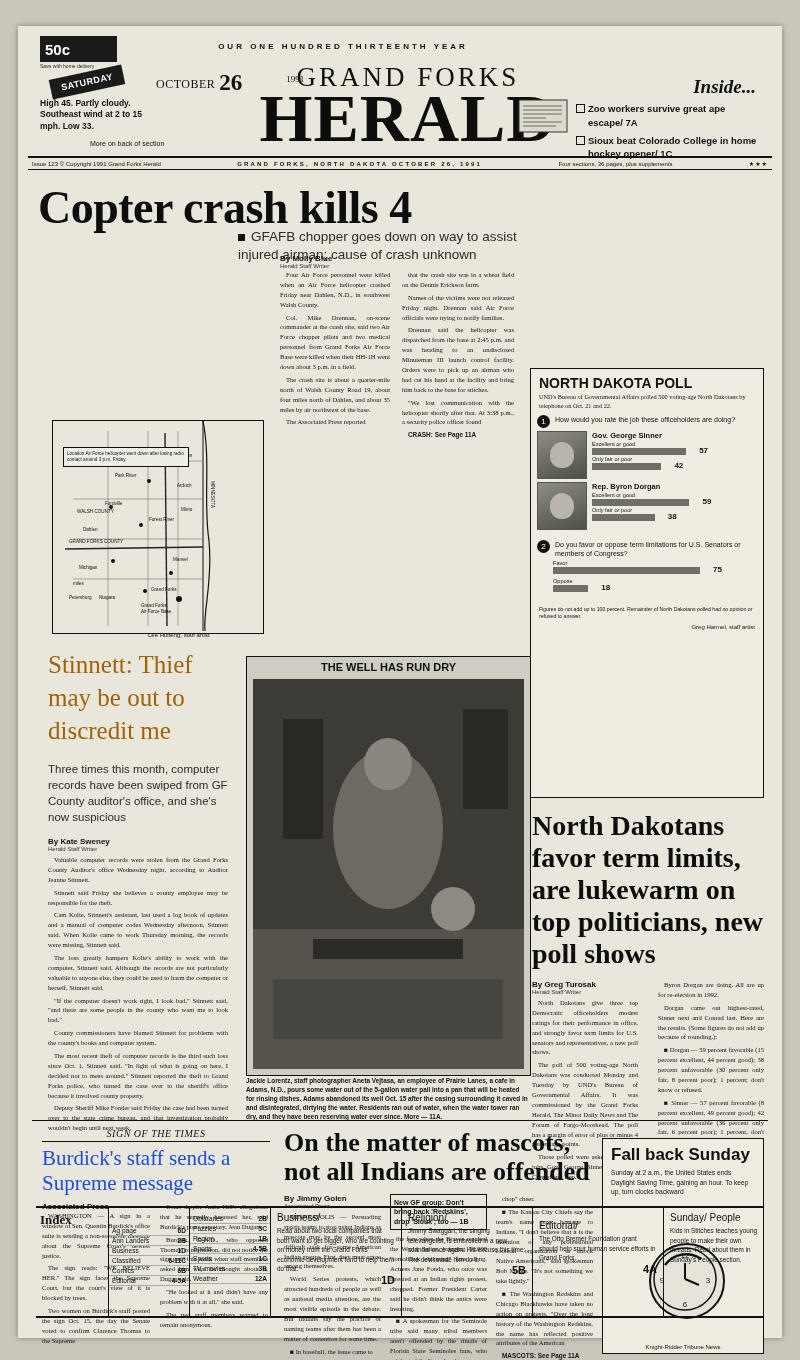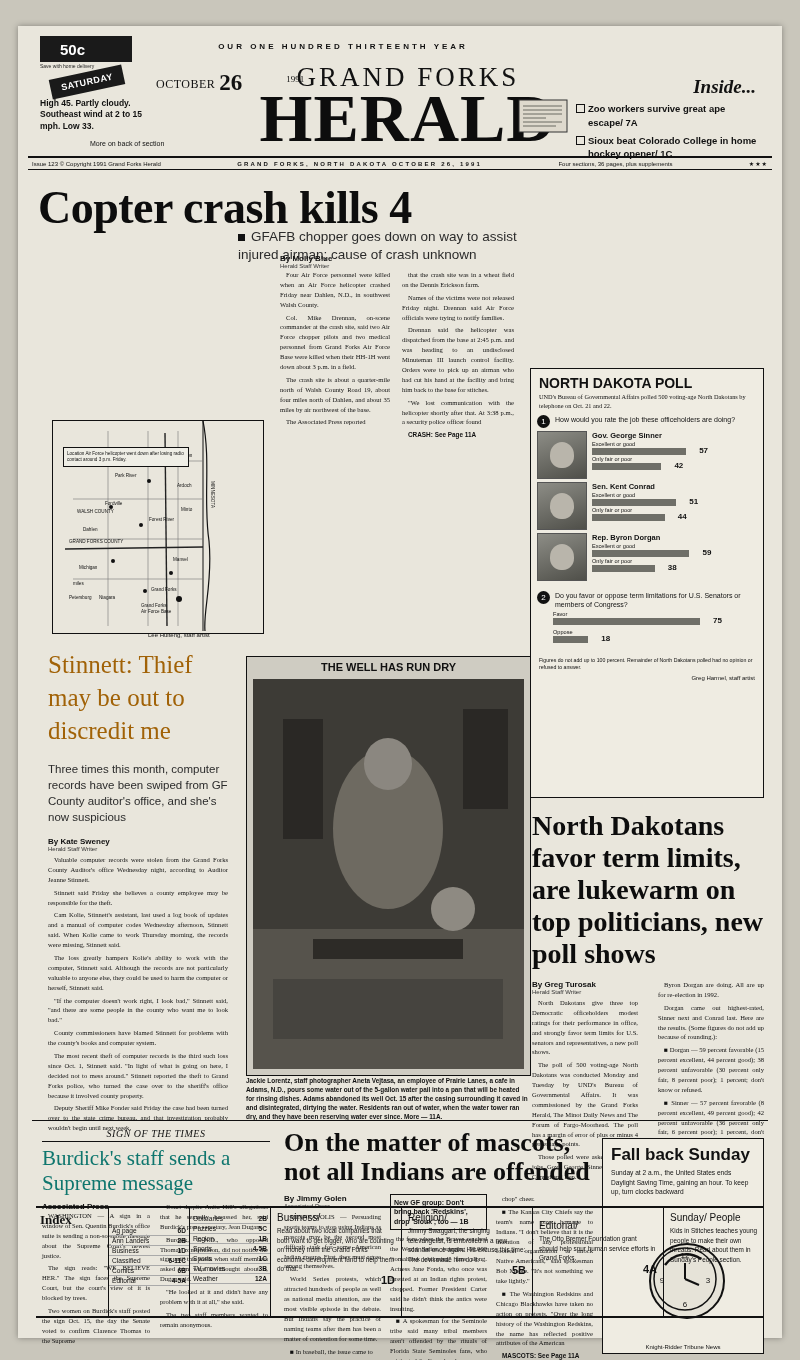--- a/index.html
+++ b/index.html
@@ -11,21 +11,21 @@
   .paper{
     position:absolute;left:18px;top:26px;width:764px;height:1312px;
     background:#e9e6dc;
     box-shadow:0 0 6px rgba(0,0,0,.35);
   }
   .inner{position:absolute;left:10px;top:10px;right:10px;bottom:10px;}
 
   
   .masthead{position:relative;height:118px;}
   .price-box{position:absolute;left:12px;top:0;width:72px;height:26px;background:#1a1a1a;color:#fff;
-    font-family:"Liberation Sans",sans-serif;font-weight:bold;font-size:15px;display:flex;align-items:center;padding-left:20px;}
+    font-family:"Liberation Sans",sans-serif;font-weight:bold;font-size:15px;display:flex;align-items:center;padding-left:5px;}
   .price-sub{position:absolute;left:12px;top:27px;width:72px;font-size:5px;font-family:"Liberation Sans",sans-serif;color:#222;line-height:1.25;}
   .sat-flag{position:absolute;left:22px;top:36px;width:74px;height:20px;background:#1a1a1a;color:#fff;
     transform:rotate(-12deg);font-family:"Liberation Sans",sans-serif;font-size:9px;font-weight:bold;
     display:flex;align-items:center;justify-content:center;letter-spacing:.5px;}
   .wx{position:absolute;left:12px;top:62px;width:104px;font-family:"Liberation Sans",sans-serif;font-size:8.5px;line-height:1.35;color:#111;font-weight:bold;}
   .more-back{position:absolute;left:62px;top:104px;font-family:"Liberation Sans",sans-serif;font-size:7px;color:#111;}
   .oneyear{position:absolute;left:150px;top:6px;width:330px;text-align:center;
     font-family:"Liberation Sans",sans-serif;font-size:8px;letter-spacing:3px;color:#111;font-weight:bold;}
   .datebox{position:absolute;left:128px;top:34px;font-family:"Liberation Serif",serif;color:#111;}
   .datebox .mo{font-size:12px;letter-spacing:.5px;}
@@ -94,21 +94,21 @@
      linear-gradient(180deg,#2b2b28 0%,#4a4843 35%,#6e6a61 70%,#3a3833 100%);}
   .pcap{position:absolute;left:218px;top:906px;width:283px;font-family:"Liberation Sans",sans-serif;
      font-size:6.4px;line-height:1.42;color:#111;font-weight:bold;}
   .pcap .cred{font-weight:bold;}
 
   
   .nd-head{font-size:28px;line-height:32px;font-weight:bold;color:#0d0d0d;}
 
   
   .sots{font-family:"Liberation Serif",serif;font-style:italic;font-size:10px;text-align:center;color:#111;letter-spacing:.5px;}
-  .burd-head{font-size:21px;line-height:25px;color:#0f766e;}
+  .burd-head{font-size:21px;line-height:25px;color:#1d4ed8;}
   .masc-head{font-size:26px;line-height:29px;font-weight:bold;color:#0d0d0d;}
   .fallbox{position:absolute;right:8px;top:968px;width:160px;height:214px;border:1px solid #111;background:#efece2;}
   .fall-h{font-family:"Liberation Sans",sans-serif;font-weight:bold;font-size:17px;line-height:19px;color:#111;margin:6px 0 0 8px;}
   .fall-t{font-family:"Liberation Sans",sans-serif;font-size:6.6px;line-height:1.45;color:#111;margin:4px 8px;}
   .clock{position:absolute;left:46px;top:104px;width:72px;height:72px;border:2px solid #111;border-radius:50%;background:#e6e3d8;}
   .fall-credit{position:absolute;bottom:3px;left:0;right:0;text-align:center;font-family:"Liberation Sans",sans-serif;font-size:6px;color:#111;}
 
   
   .indexbar{position:absolute;left:8px;right:8px;bottom:10px;height:108px;border-top:2px solid #111;border-bottom:2px solid #111;}
   .idx-h{font-family:"Liberation Serif",serif;font-weight:bold;font-size:13px;color:#111;margin:4px 0 2px 4px;}
@@ -264,34 +264,20 @@
            <div class="bar" style="width:57%">
                   <span>57</span>
                 </div>
            <div class="blabel">Only fair or poor</div>
            <div class="bar" style="width:42%">
                   <span>42</span>
                 </div>
          </div>
        </div>
 
-       <div class="polit">
-         <div class="photo"></div>
-         <div class="pbars">
-           <div class="pname">Sen. Kent Conrad</div>
-           <div class="blabel">Excellent or good</div>
-           <div class="bar" style="width:51%">
-                  <span>51</span>
-                </div>
-           <div class="blabel">Only fair or poor</div>
-           <div class="bar" style="width:44%">
-                  <span>44</span>
-                </div>
-         </div>
-       </div>
 
        <div class="polit">
          <div class="photo"></div>
          <div class="pbars">
            <div class="pname">Rep. Byron Dorgan</div>
            <div class="blabel">Excellent or good</div>
            <div class="bar" style="width:59%">
                   <span>59</span>
                 </div>
            <div class="blabel">Only fair or poor</div>

